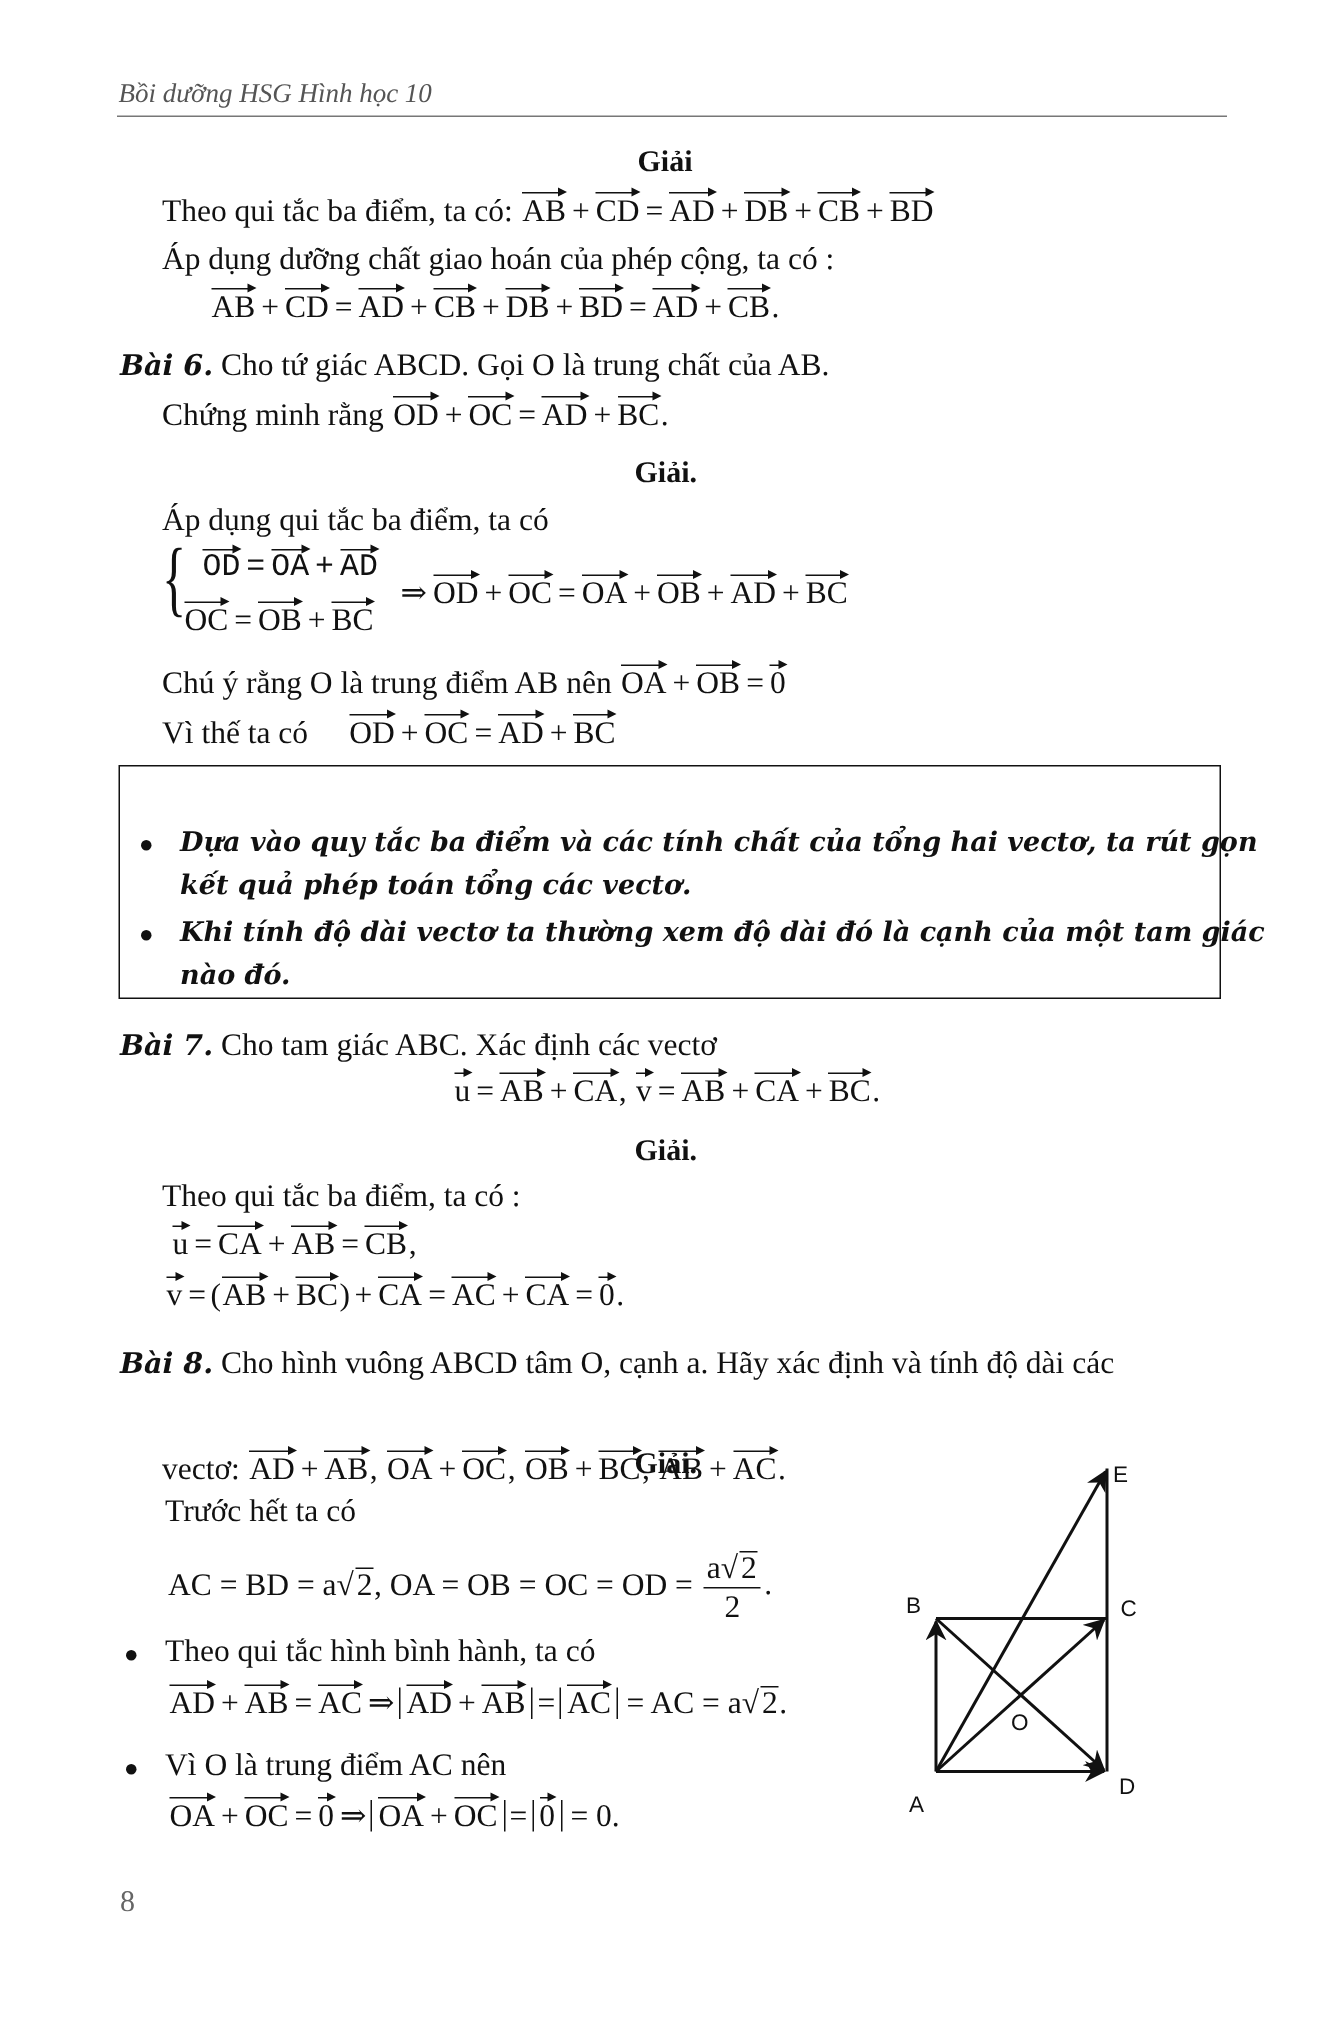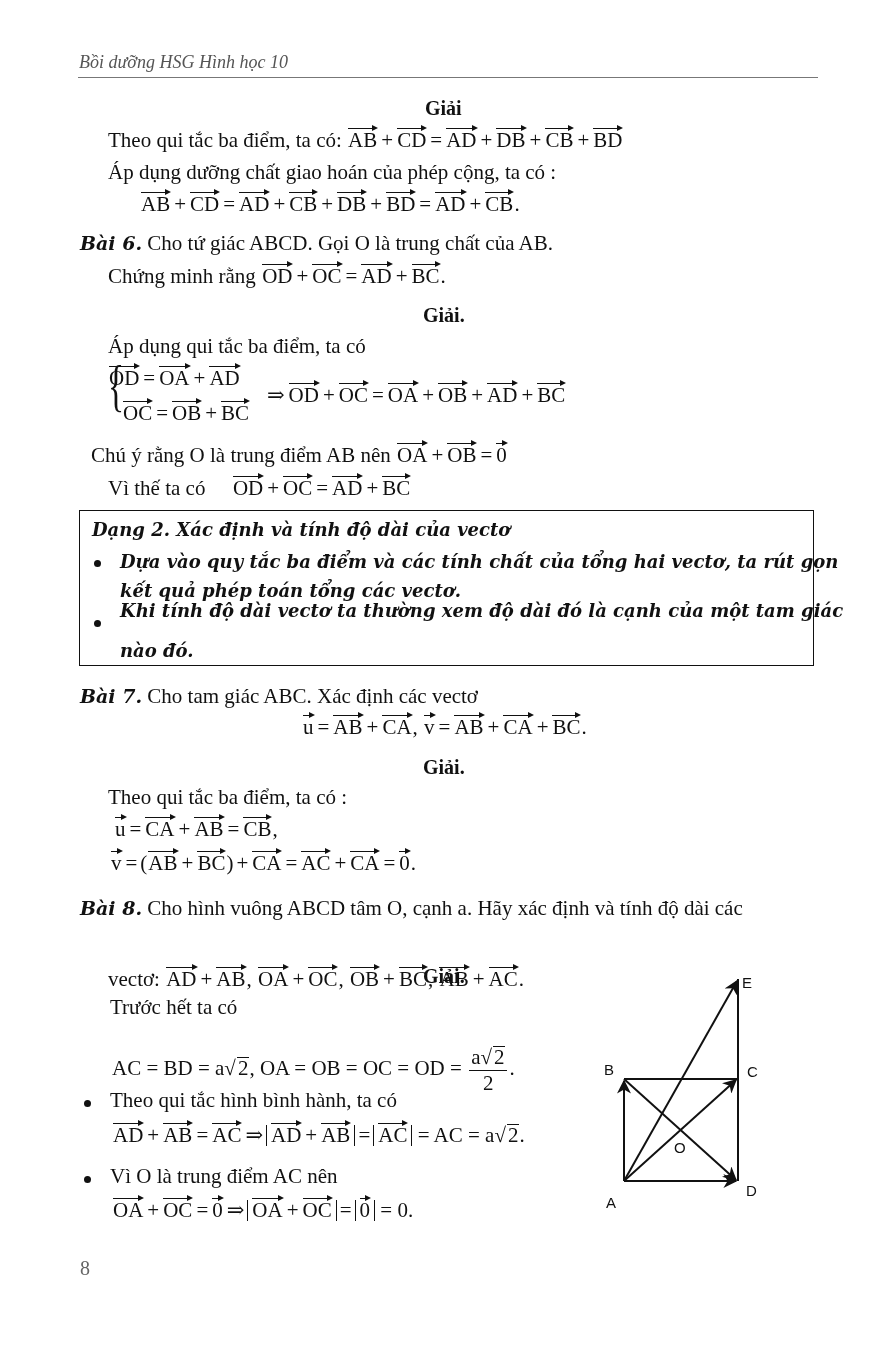--- a/index.html
+++ b/index.html
@@ -15,21 +15,21 @@
   .v::before { content: ""; position: absolute; left: 1px; right: 3px; top: -2px; height: 1px; background: #111; }
   .v::after { content: ""; position: absolute; right: 0px; top: -5px; width: 0; height: 0;
               border-left: 6px solid #111; border-top: 3px solid transparent; border-bottom: 3px solid transparent; }
   .op { margin: 0 3px; }
   .box { left: 79px; top: 510px; width: 733px; height: 154px; border: 1px solid #111; }
   .box .line { position: absolute; font-family: "DejaVu Serif", serif; font-style: italic; font-weight: bold;
                font-size: 18px; white-space: nowrap; }
   .dot { display: inline-block; width: 7px; height: 7px; border-radius: 50%; background: #111; }
   .brace { font-size: 56px; font-weight: 300; line-height: 1; transform: scaleX(0.6); transform-origin: left; }
   .sqrt { display: inline-block; border-top: 1px solid #111; padding: 0 1px; margin-left: 1px; }
-  .frac { display: inline-block; text-align: center; vertical-align: middle; margin: 16px 2px; }
+  .frac { display: inline-block; text-align: center; vertical-align: middle; margin: 4px 2px; }
   .frac .num { display: block; border-bottom: 1px solid #111; padding: 0 2px 2px; }
   .frac .den { display: block; padding-top: 2px; }
   .abs-bar { display: inline-block; border-left: 1px solid #111; border-right: 1px solid #111; padding: 0 3px; }
   .page-num { left: 80px; top: 1257px; font-size: 20px; color: #666; }
   .diagram { left: 596px; top: 970px; }
   .diagram text { font-family: "Liberation Sans", sans-serif; font-size: 15px; fill: #111; }
 </style>
 </head>
 <body>
 
@@ -51,47 +51,46 @@
   <span>Cho tứ giác ABCD. Gọi O là trung chất của AB.</span>
 </div>
 <div class="abs t" style="left:108px; top:266px;">
   <span>Chứng minh rằng</span>
   <span class="v">OD</span><span class="op">+</span><span class="v">OC</span><span class="op">=</span><span class="v">AD</span><span class="op">+</span><span class="v">BC</span>.
 </div>
 <div class="abs t giai" style="left:423px; top:305px;">Giải.</div>
 <div class="abs t" style="left:108px; top:336px;">Áp dụng qui tắc ba điểm, ta có</div>
 <div class="abs" style="left:108px; top:362px;">
   <span class="abs brace" style="left:0; top:-4px;">{</span>
-  <div class="abs t" style="left:0; top:6px;">
+  <div class="abs t" style="left:26px; top:6px;font-family:Liberation Mono, monospace;">
     <span class="v">OD</span><span class="op">=</span><span class="v">OA</span><span class="op">+</span><span class="v">AD</span>
   </div>
   <div class="abs t" style="left:14px; top:41px;">
     <span class="v">OC</span><span class="op">=</span><span class="v">OB</span><span class="op">+</span><span class="v">BC</span>
   </div>
   <div class="abs t" style="left:156px; top:23px;">
     <span class="op">⇒</span><span class="v">OD</span><span class="op">+</span><span class="v">OC</span><span class="op">=</span><span class="v">OA</span><span class="op">+</span><span class="v">OB</span><span class="op">+</span><span class="v">AD</span><span class="op">+</span><span class="v">BC</span>
   </div>
 </div>
-<div class="abs t" style="left:91px; top:445px;">
+<div class="abs t" style="left:108px; top:445px;">
   <span>Chú ý rằng O là trung điểm AB nên</span>
   <span class="v">OA</span><span class="op">+</span><span class="v">OB</span><span class="op">=</span><span class="v">0</span>
 </div>
 <div class="abs t" style="left:108px; top:478px;">
   <span>Vì thế ta có</span>
   <span style="display:inline-block; width:16px;"></span>
   <span class="v">OD</span><span class="op">+</span><span class="v">OC</span><span class="op">=</span><span class="v">AD</span><span class="op">+</span><span class="v">BC</span>
 </div>
 
 <div class="abs box">
-  <div class="line" style="left:12px; top:8px;">Dạng 2. Xác định và tính độ dài của vectơ</div>
   <span class="abs dot" style="left:14px; top:49px;"></span>
   <div class="line" style="left:40px; top:69px;">kết quả phép toán tổng các vectơ.</div>
   <div class="line" style="left:40px; top:40px;">Dựa vào quy tắc ba điểm và các tính chất của tổng hai vectơ, ta rút gọn</div>
   <span class="abs dot" style="left:14px; top:109px;"></span>
-  <div class="line" style="left:40px; top:89px;">Khi tính độ dài vectơ ta thường xem độ dài đó là cạnh của một tam giác</div>
+  <div class="line" style="left:40px; top:100px;">Khi tính độ dài vectơ ta thường xem độ dài đó là cạnh của một tam giác</div>
   <div class="line" style="left:40px; top:129px;">nào đó.</div>
 </div>
 
 <div class="abs t" style="left:80px; top:686px;">
   <span class="bai">Bài 7.</span>
   <span>Cho tam giác ABC. Xác định các vectơ</span>
 </div>
 <div class="abs t" style="left:302px; top:717px;">
   <span class="v">u</span><span class="op">=</span><span class="v">AB</span><span class="op">+</span><span class="v">CA</span>, <span class="v">v</span><span class="op">=</span><span class="v">AB</span><span class="op">+</span><span class="v">CA</span><span class="op">+</span><span class="v">BC</span>.
 </div>

